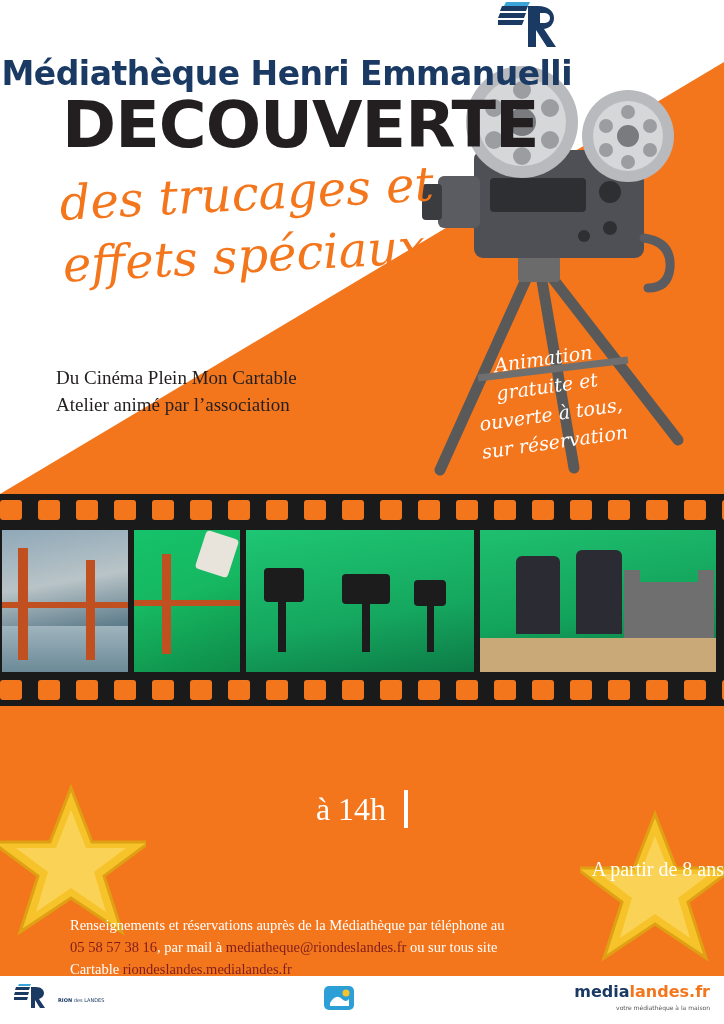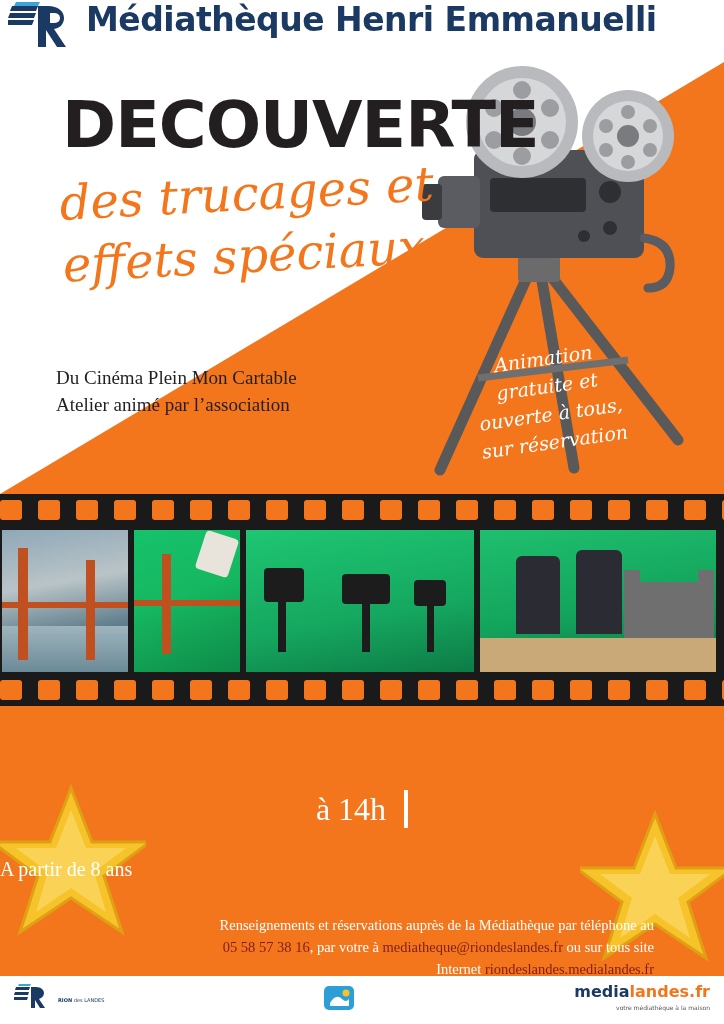--- a/index.html
+++ b/index.html
@@ -14,23 +14,24 @@
     width: 724px; height: 1024px;
     background: #ffffff;
     overflow: hidden;
   }
 
   
   .header {
     position: absolute; top: 0; left: 0;
     width: 572px; height: 62px;
     background: #ffffff;
-    display: flex; align-items: flex-start;
+    display: flex; align-items: flex-end;
     padding-left: 8px;
     z-index: 10;
+    flex-direction: column;
   }
   .header-logo { width: 74px; height: 54px; flex: 0 0 auto; }
   .header-title {
     font-family: "DejaVu Sans", sans-serif;
     font-weight: bold;
     font-size: 33px;
     color: #1b3a63;
     letter-spacing: -0.5px;
     margin-left: 4px;
     white-space: nowrap;
@@ -173,29 +174,29 @@
     font-family: "Liberation Serif", serif;
     font-size: 32px; color: #ffffff;
   }
   .sep { width: 4px; height: 38px; background: #ffffff; }
   .place-txt {
     font-family: "Liberation Serif", serif;
     font-size: 32px; color: #ffffff;
   }
   .age {
     position: absolute; top: 152px; left: 0; width: 100%;
-    text-align: left;
+    text-align: right;
     font-family: "Liberation Serif", serif;
     font-size: 20px;
     color: #ffffff;
     z-index: 8;
   }
   .contact {
     position: absolute; top: 208px; left: 0; width: 100%;
-    text-align: right;
+    text-align: left;
     font-family: "Liberation Serif", serif;
     font-size: 14.5px;
     line-height: 22px;
     color: #ffffff;
     z-index: 8;
     padding: 0 70px;
   }
   .contact .hl { color: #7f1d1d; }
 
   
@@ -422,22 +423,22 @@
 
     <div class="time-row">
       <span class="time-txt">à 14h</span>
       <span class="sep"></span>
     </div>
 
     <div class="age">A partir de 8 ans</div>
 
     <div class="contact">
       <span>Renseignements et réservations auprès de la Médiathèque par téléphone au</span><br>
-      <span class="hl">05 58 57 38 16</span><span>, par votre à </span><span class="hl">mediatheque@riondeslandes.fr</span><span> ou sur tous site</span><br>
-      <span>Internet </span><span class="hl">riondeslandes.medialandes.fr</span>
+      <span class="hl">05 58 57 38 16</span><span>, par mail à </span><span class="hl">mediatheque@riondeslandes.fr</span><span> ou sur tous site</span><br>
+      <span>Cartable </span><span class="hl">riondeslandes.medialandes.fr</span>
     </div>
   </div>
 
   <div class="footer">
     <div class="footer-left">
       <span>
         <svg width="40" height="34" viewBox="0 0 40 34">
           <g fill="#1b3a63">
             <path d="M2 6 h14 l-1 3 h-14 z"></path>
             <path d="M1 11 h14 l-1 3 h-14 z"></path>

